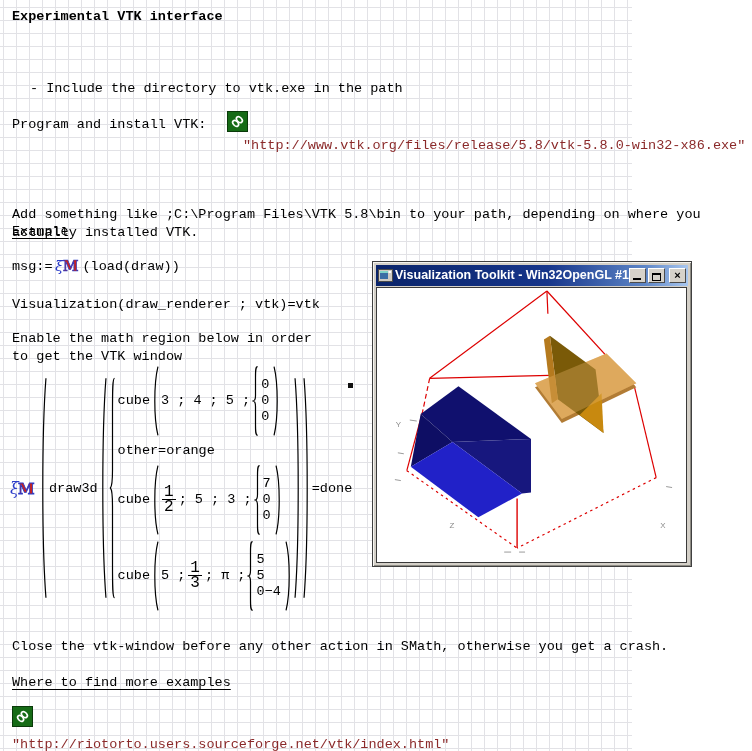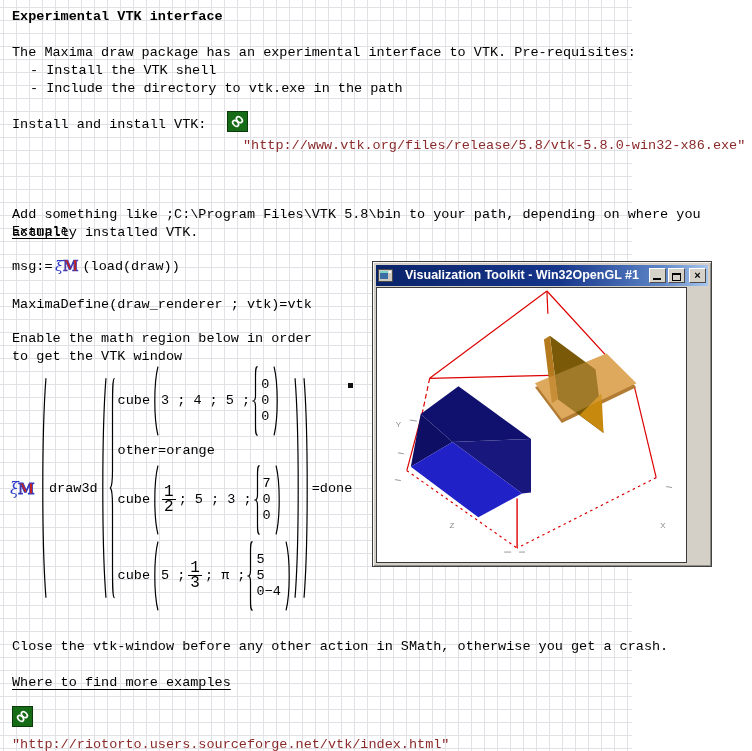--- a/index.html
+++ b/index.html
@@ -25,44 +25,42 @@
   .vecgrp{display:inline-flex;align-items:stretch;}
   .vec{display:flex;flex-direction:column;justify-content:center;line-height:16px;padding:1px 2px;}
   .vec span{font:13.5px/16px "Liberation Mono",monospace;white-space:pre;}
   .frac{display:inline-flex;flex-direction:column;align-items:center;line-height:14px;margin:0 1px;}
   .fnum{border-bottom:1.2px solid #000;padding:0 2px;}
   .fden{padding:0 2px;}
   .micon{display:inline-flex;margin-right:2px;}
   .blacksq{position:absolute;width:5px;height:5px;background:#111;}
   .vtkwin{position:absolute;left:372px;top:261px;background:#d4d0c8;border:1px solid #404040;
     padding:3px;box-shadow:inset 1px 1px 0 #f6f5f1, inset -1px -1px 0 #8e8c84;}
-  .tbar{height:21px;display:flex;align-items:center;gap:10px;padding:0 2px;margin-bottom:1px;
+  .tbar{height:21px;display:flex;align-items:center;gap:0;padding:0 2px;margin-bottom:1px;
     background:linear-gradient(90deg,#0a246a 0%,#16358a 55%,#5d85c6 86%,#a9c7ef 100%);cursor:move;}
   .ttext{color:#fff;font:bold 12.5px/21px "Liberation Sans",sans-serif;white-space:nowrap;flex:1;}
   .wbtns{display:flex;gap:2px;align-items:center;}
   .wbtn{width:17px;height:15px;background:#d6d2ca;border:1px solid;border-color:#ffffff #4c4c4c #4c4c4c #ffffff;
     box-sizing:border-box;display:flex;align-items:flex-end;justify-content:center;cursor:pointer;}
   .wbtn.cls{margin-left:2px;align-items:center;}
   .gmin{display:block;width:8px;height:2px;background:#000;margin-bottom:2px;}
   .gmax{display:block;width:9px;height:8px;border:1px solid #000;border-top:2px solid #000;box-sizing:border-box;margin-bottom:1px;}
   .gcls{font:bold 11px/11px "Liberation Sans",sans-serif;color:#000;}
   .rarea{width:309px;height:274px;background:#fff;border:1px solid #3a3a3a;overflow:hidden;cursor:crosshair;}
 </style>
 </head>
 <body>
 
 <div class="page">
 
   <div class="t bold" style="left:12px;top:8px">Experimental VTK interface</div>
 
-  <div class="t" style="left:12px;top:44px">The Maxima draw package has an experimental interface to VTK. Pre-requisites:</div>
-  <div class="t" style="left:30px;top:62px">- Install the VTK shell</div>
   <div class="t" style="left:30px;top:80px">- Include the directory to vtk.exe in the path</div>
 
-  <div class="t" style="left:12px;top:116px">Install and install VTK:</div>
+  <div class="t" style="left:12px;top:116px">Program and install VTK:</div>
   <div class="linkicon" style="left:227px;top:111px">
     <svg width="15" height="15" viewBox="0 0 20 20">
       <g stroke="#fff" fill="none" stroke-width="2.2">
         <ellipse cx="7.5" cy="12.5" rx="3.1" ry="4.6" transform="rotate(-45 7.5 12.5)"></ellipse>
         <ellipse cx="12.5" cy="7.5" rx="3.1" ry="4.6" transform="rotate(-45 12.5 7.5)"></ellipse>
       </g>
     </svg>
   </div>
   <div class="t url" style="left:243px;top:137px">"http://www.vtk.org/files/release/5.8/vtk-5.8.0-win32-x86.exe"</div>
 
@@ -74,21 +72,21 @@
     <span class="mt">msg:=</span>
     <span class="micon">
       <svg width="24" height="18" viewBox="0 0 24 18">
         <text x="0" y="14" font-size="15" font-style="italic" fill="#2a3bc8" font-family="DejaVu Serif, serif">ξ</text>
         <text x="8" y="14" font-size="14" font-weight="bold" fill="#c42222" stroke="#2a3bc8" stroke-width="0.7" font-family="DejaVu Serif, serif">M</text>
       </svg>
     </span>
     <span class="mt">(load(draw))</span>
   </div>
 
-  <div class="t" style="left:12px;top:296px">MaximaDefine(draw_renderer ; vtk)=vtk</div>
+  <div class="t" style="left:12px;top:296px">Visualization(draw_renderer ; vtk)=vtk</div>
 
   <div class="t" style="left:12px;top:330px">Enable the math region below in order</div>
   <div class="t" style="left:12px;top:348px">to get the VTK window</div>
 
   <div class="mathrow" style="left:10px;top:376px;height:224px">
     <span class="micon">
       <svg width="26" height="19" viewBox="0 0 26 19">
         <text x="0" y="15" font-size="16" font-style="italic" fill="#2a3bc8" font-family="DejaVu Serif, serif">ξ</text>
         <text x="8" y="15" font-size="15" font-weight="bold" fill="#c42222" stroke="#2a3bc8" stroke-width="0.8" font-family="DejaVu Serif, serif">M</text>
       </svg>

